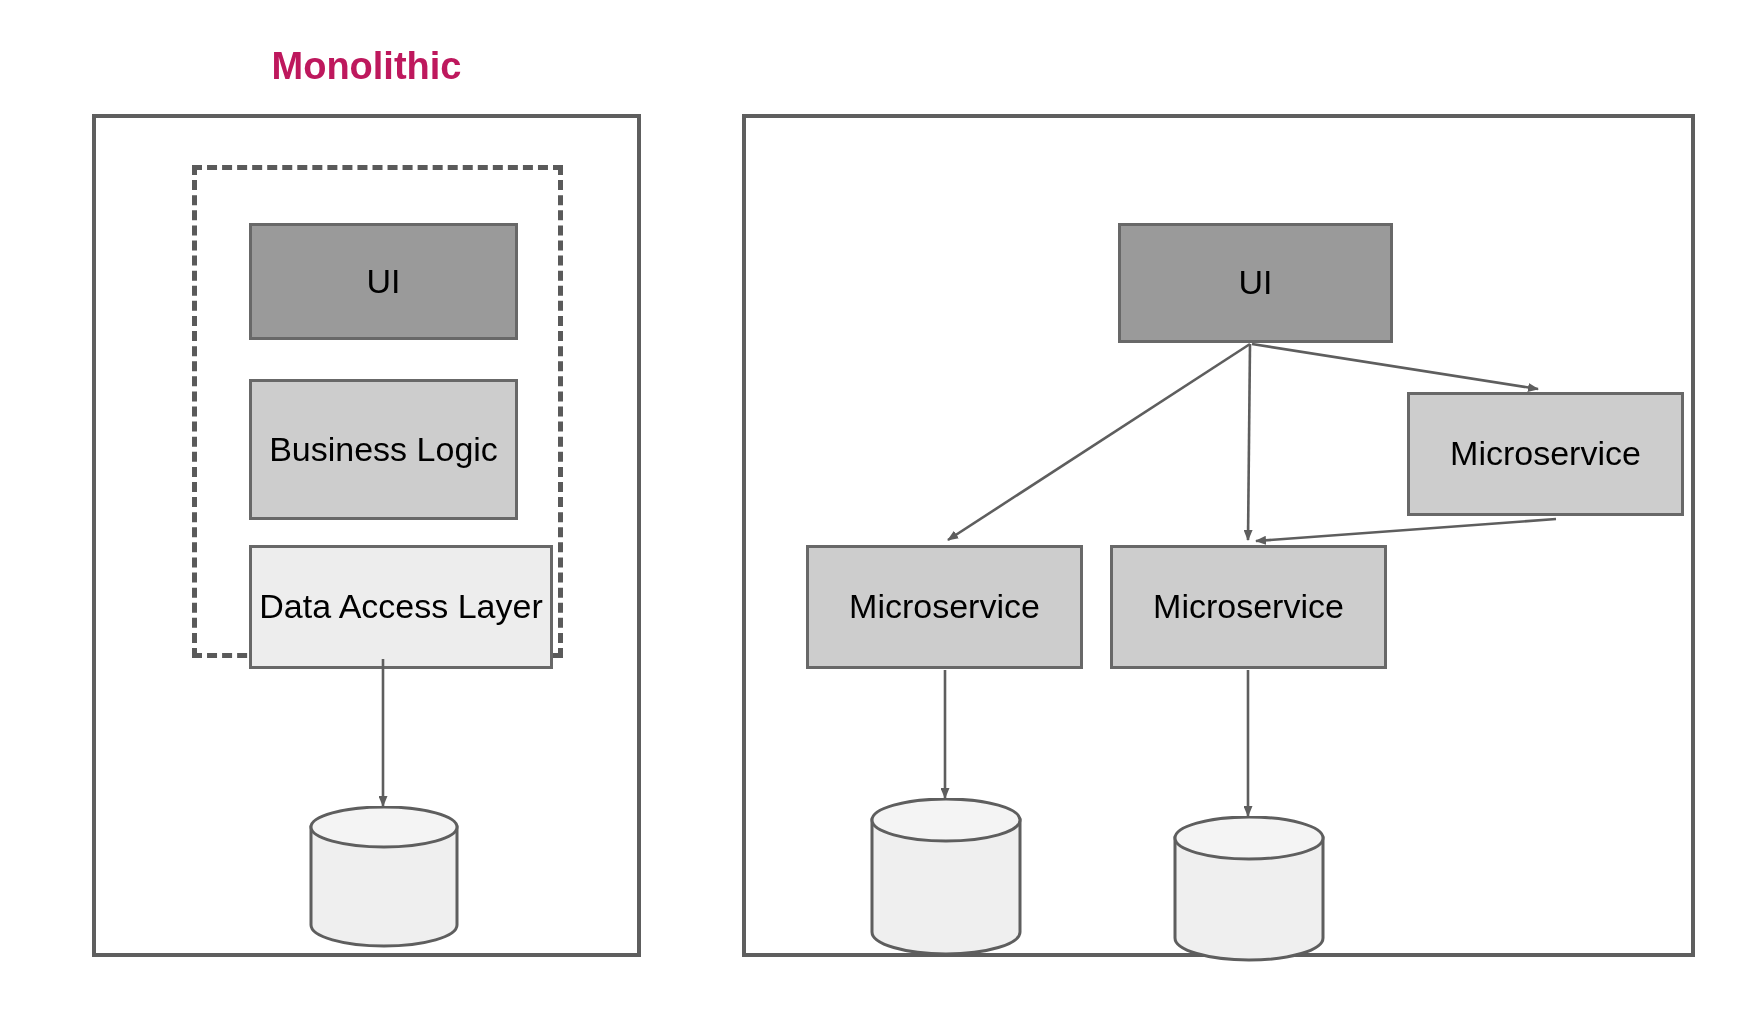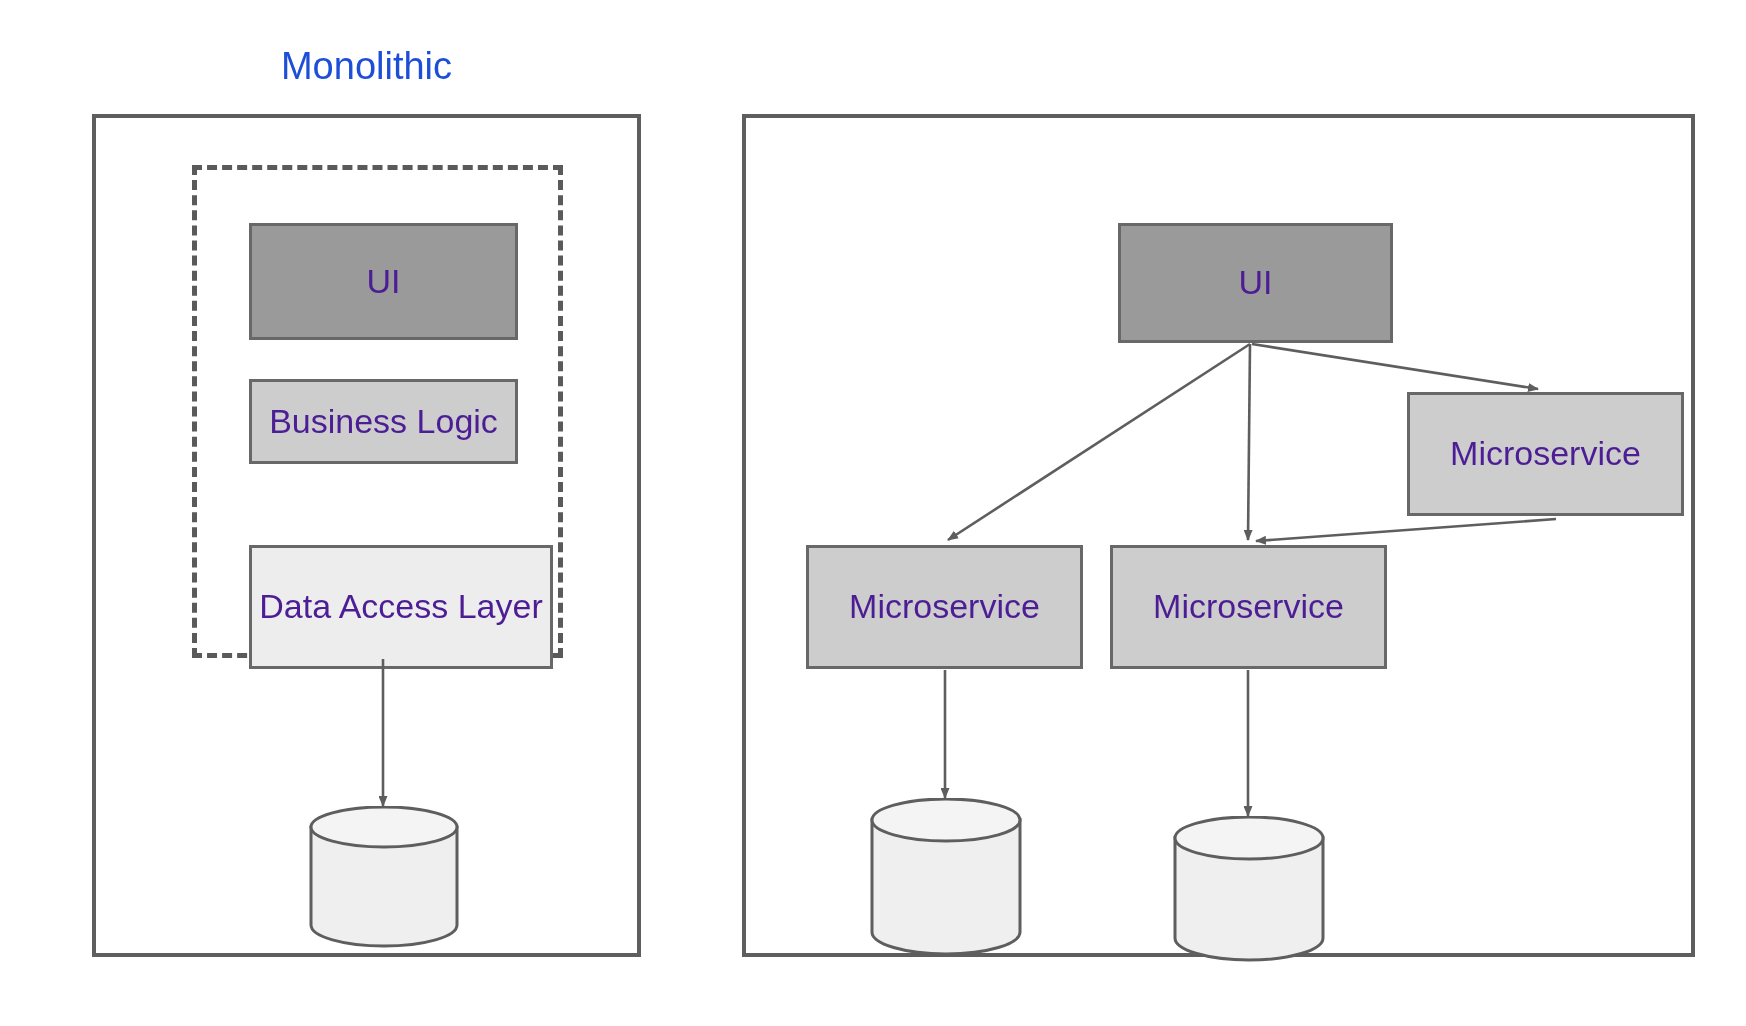--- a/index.html
+++ b/index.html
@@ -14,23 +14,23 @@
   #canvas {
     position: relative;
     width: 1746px;
     height: 1026px;
     background: #ffffff;
     overflow: hidden;
   }
   .panel-title {
     position: absolute;
     text-align: center;
-    color: #1d4ed8;
+    color: #be185d;
     font-size: 38px;
-    font-weight: 400;
+    font-weight: 700;
     line-height: 1;
     white-space: nowrap;
   }
   .panel {
     position: absolute;
     border: 4px solid #5e5e5e;
     background: #ffffff;
     box-sizing: border-box;
   }
   .dashed-box {
@@ -40,21 +40,21 @@
     box-sizing: border-box;
   }
   .node-box {
     position: absolute;
     box-sizing: border-box;
     border: 3px solid #686868;
     display: flex;
     align-items: center;
     justify-content: center;
     text-align: center;
-    color: #4c1d95;
+    color: #000000;
     font-size: 34px;
     line-height: 1.28;
     padding: 0 6px;
   }
   .fill-dark  { background: #9a9a9a; }
   .fill-mid   { background: #cdcdcd; }
   .fill-light { background: #ededed; }
 
   .db-cyl {
     position: absolute;
@@ -79,21 +79,21 @@
 
 
   <div class="panel" style="left:92px; top:114px; width:549px; height:843px;"></div>
 
   <div class="dashed-box" style="left:192px; top:165px; width:371px; height:493px;"></div>
 
   <div class="node-box fill-dark" style="left:249px; top:223px; width:269px; height:117px;">
     <span>UI</span>
   </div>
 
-  <div class="node-box fill-mid" style="left:249px; top:379px; width:269px; height:85px;">
+  <div class="node-box fill-mid" style="left:249px; top:379px; width:269px; height:141px;">
     <span>Business Logic</span>
   </div>
 
   <div class="node-box fill-light" style="left:249px; top:545px; width:304px; height:124px;">
     <span>Data Access Layer</span>
   </div>
 
   <div class="db-cyl" style="left:309px; top:806px;">
     <svg width="150" height="150" viewBox="0 0 150 150">
       <path d="M2,21 L2,119 A73,21 0 0 0 148,119 L148,21 Z" fill="#efefef" stroke="#5e5e5e" stroke-width="3"></path>

